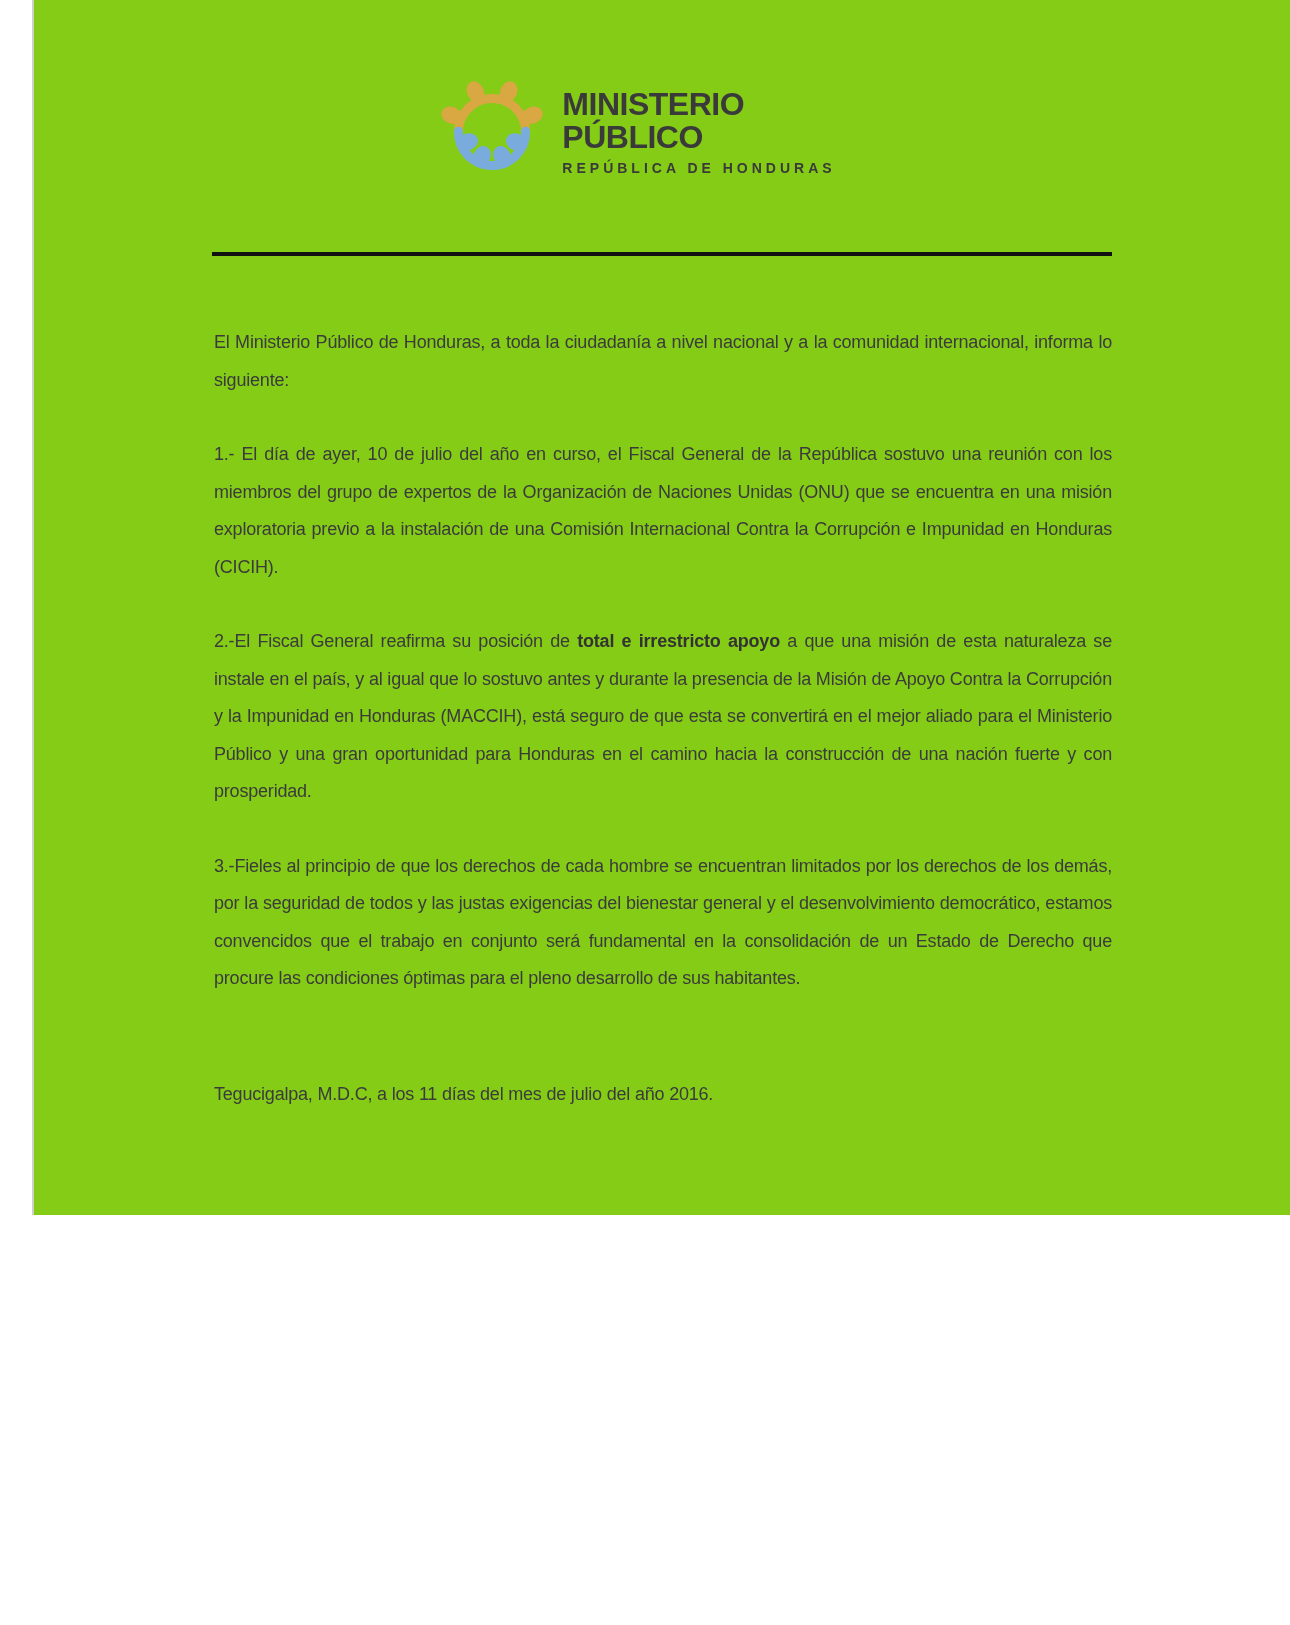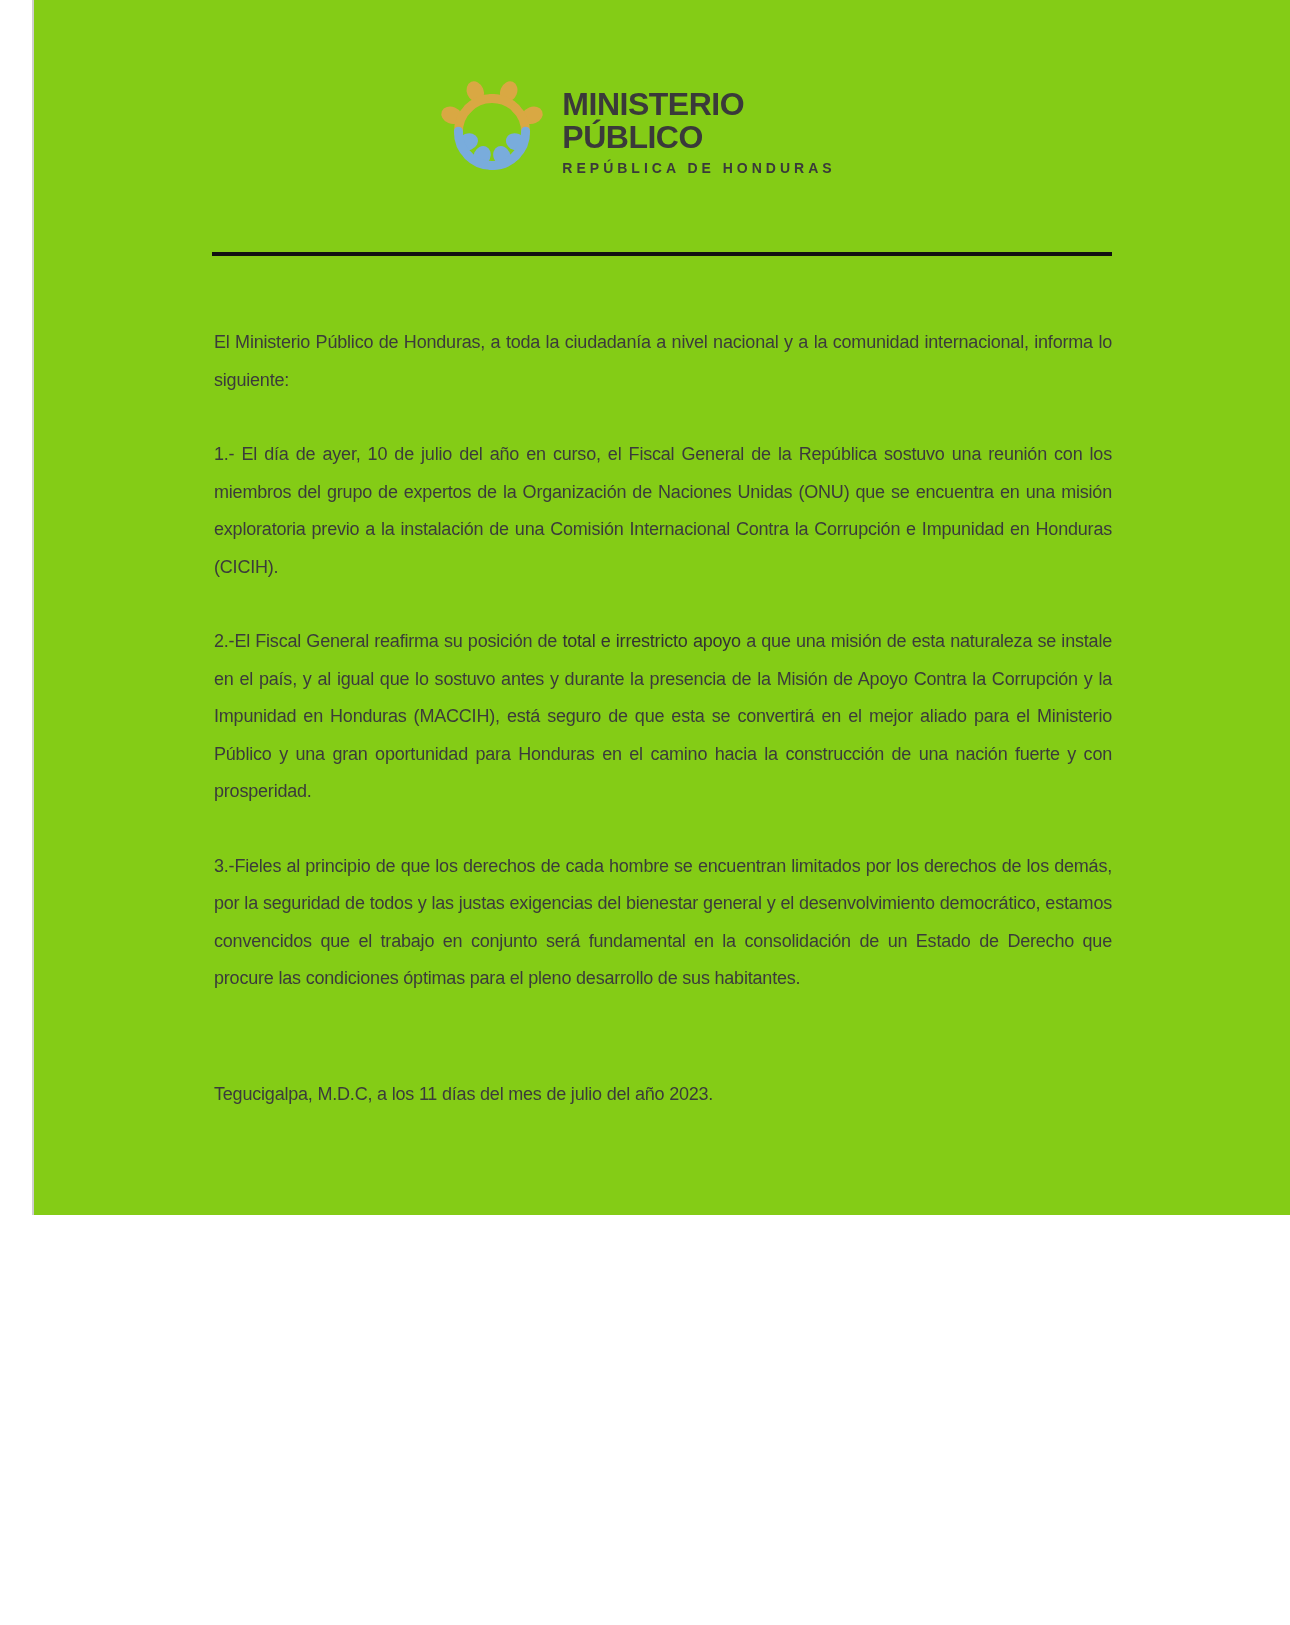--- a/index.html
+++ b/index.html
@@ -70,21 +70,21 @@
   }
   .para {
     font-size: 18px;
     line-height: 37.5px;
     letter-spacing: -0.2px;
     text-align: justify;
     color: var(--body, #3b3b3b);
   }
   .intro { margin-top: 68px; }
   .para + .para { margin-top: 37px; }
-  .para strong { font-weight: normal; color: #333333; }
+  .para strong { font-weight: bold; color: #333333; }
   .dateline {
     margin-top: 78px !important;
     text-align: left;
   }
 </style>
 </head>
 <body>
 
 <div class="page">
 
@@ -143,16 +143,16 @@
 
   <main class="content">
     <p class="para intro">El Ministerio Público de Honduras, a toda la ciudadanía a nivel nacional y a la comunidad internacional, informa lo siguiente:</p>
 
     <p class="para">1.- El día de ayer, 10 de julio del año en curso, el Fiscal General de la República sostuvo una reunión con los miembros del grupo de expertos de la Organización de Naciones Unidas (ONU) que se encuentra en una misión exploratoria previo a la instalación de una Comisión Internacional Contra la Corrupción e Impunidad en Honduras (CICIH).</p>
 
     <p class="para"><span>2.-El Fiscal General reafirma su posición de </span><strong>total e irrestricto apoyo</strong><span> a que una misión de esta naturaleza se instale en el país, y al igual que lo sostuvo antes y durante la presencia de la Misión de Apoyo Contra la Corrupción y la Impunidad en Honduras (MACCIH), está seguro de que esta se convertirá en el mejor aliado para el Ministerio Público y una gran oportunidad para Honduras en el camino hacia la construcción de una nación fuerte y con prosperidad.</span></p>
 
     <p class="para">3.-Fieles al principio de que los derechos de cada hombre se encuentran limitados por los derechos de los demás, por la seguridad de todos y las justas exigencias del bienestar general y el desenvolvimiento democrático, estamos convencidos que el trabajo en conjunto será fundamental en la consolidación de un Estado de Derecho que procure las condiciones óptimas para el pleno desarrollo de sus habitantes.</p>
 
-    <p class="para dateline">Tegucigalpa, M.D.C, a los 11 días del mes de julio del año 2023.</p>
+    <p class="para dateline">Tegucigalpa, M.D.C, a los 11 días del mes de julio del año 2016.</p>
   </main>
 
 </div>
 
 </body></html>

